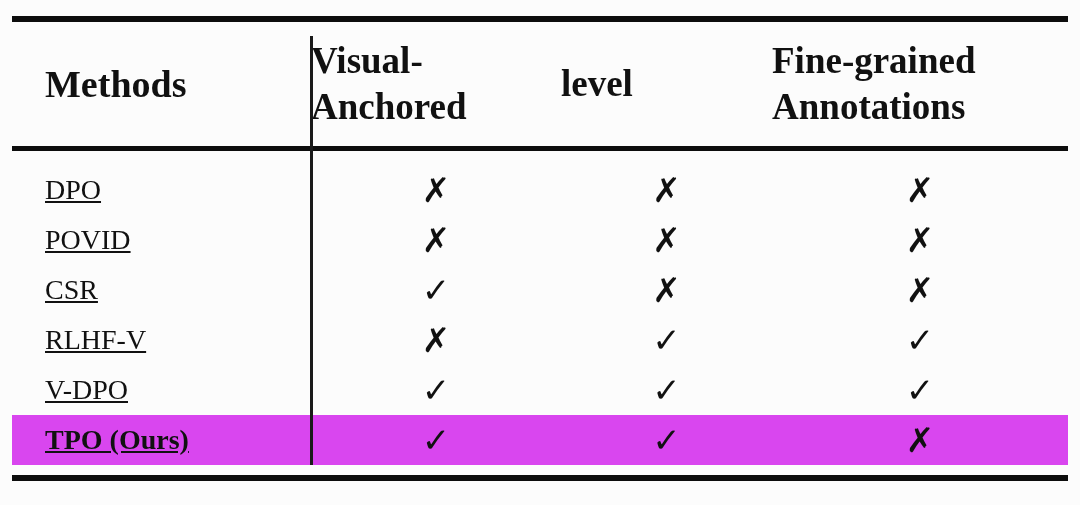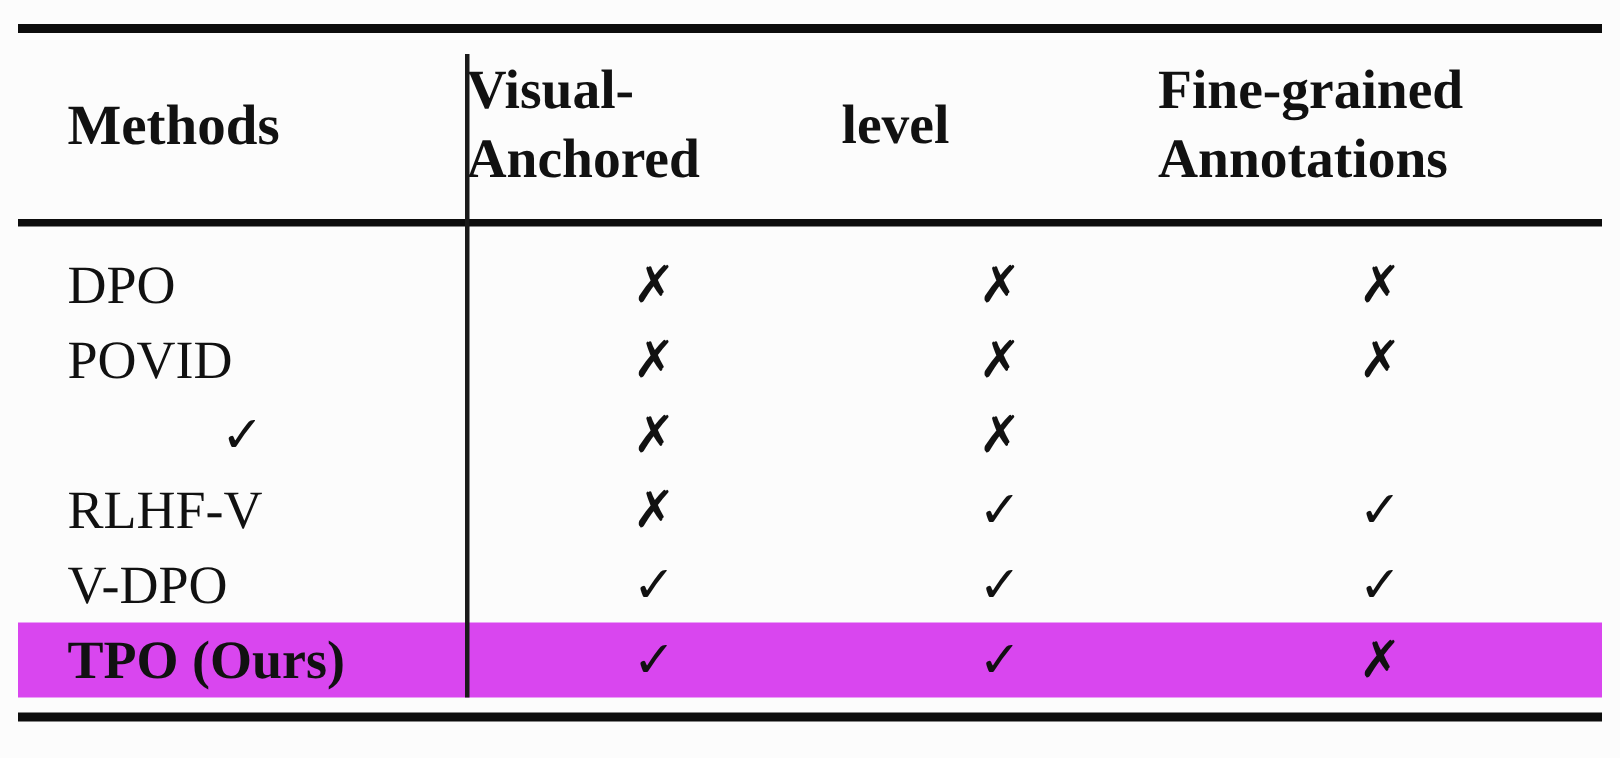--- a/index.html
+++ b/index.html
@@ -44,24 +44,25 @@
     padding-left: 33px;
     font-size: 38px;
   }
   .hline { display: block; }
 
   
   .tbody { padding-top: 14px; padding-bottom: 6px; }
   .row { height: 50px; }
   .row.highlight { background: #d946ef; }
   .cell.method {
-    font-size: 36px;
+    font-size: 28px;
     padding-left: 33px;
     white-space: nowrap;
     line-height: 50px;
+    text-decoration: underline;
   }
   .row.highlight .cell.method { font-weight: bold; }
   .cell.mark {
     text-align: center;
     font-family: "DejaVu Sans", sans-serif;
     font-weight: bold;
     font-size: 34px;
     line-height: 50px;
   }
 
@@ -110,20 +111,21 @@
       </div>
 
       <div class="grid-row row">
         <div class="cell method">POVID</div>
         <div class="cell mark">✗</div>
         <div class="cell mark">✗</div>
         <div class="cell mark">✗</div>
       </div>
 
       <div class="grid-row row">
+        <div class="cell method">CSR</div>
         <div class="cell mark">✓</div>
         <div class="cell mark">✗</div>
         <div class="cell mark">✗</div>
       </div>
 
       <div class="grid-row row">
         <div class="cell method">RLHF-V</div>
         <div class="cell mark">✗</div>
         <div class="cell mark">✓</div>
         <div class="cell mark">✓</div>

